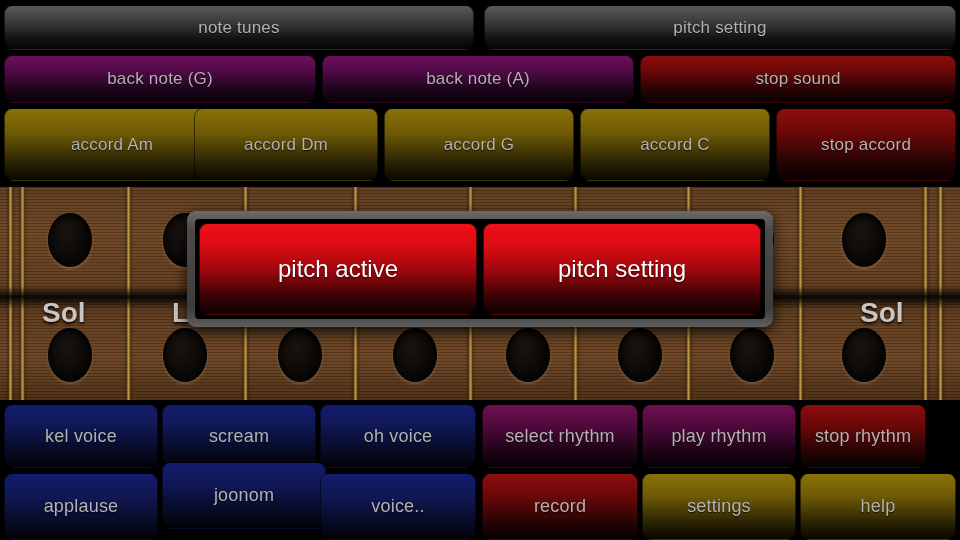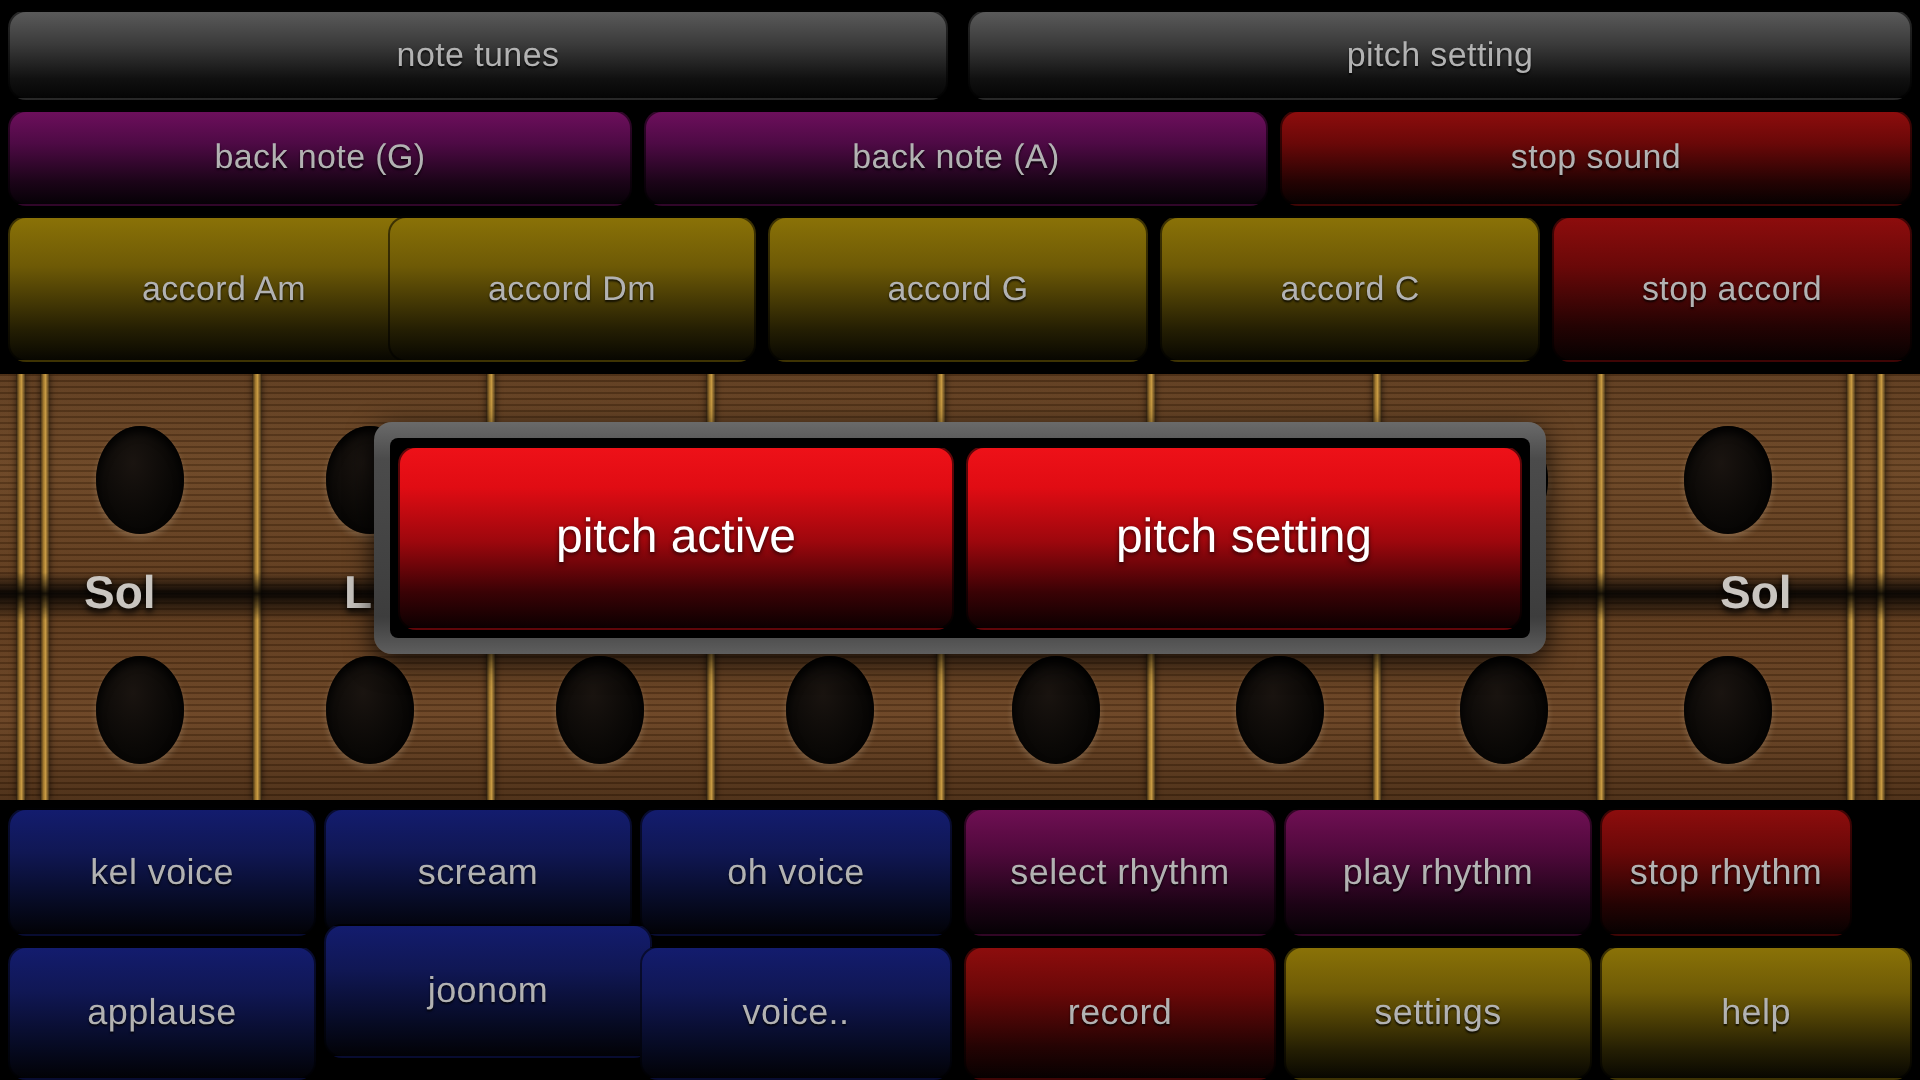--- a/index.html
+++ b/index.html
@@ -84,24 +84,25 @@
     height: 54px;
     border-radius: 50%;
     background: radial-gradient(ellipse at 42% 34%, #1a1410 0%, #0a0806 55%, #000 100%);
     box-shadow:
       inset 0 3px 5px rgba(0,0,0,.95),
       0 2px 3px rgba(255,235,200,.20);
   }
   .note-label {
     position: absolute;
     color: #c9c5c0;
-    font-size: 23px;
+    font-size: 28px;
     font-weight: bold;
     text-shadow: 0 2px 3px rgba(0,0,0,.95);
     white-space: nowrap;
+    margin-top: 14px;
   }
 
   
   #dialog {
     position: absolute;
     left: 187px;
     top: 211px;
     width: 586px;
     height: 116px;
     border-radius: 9px;

